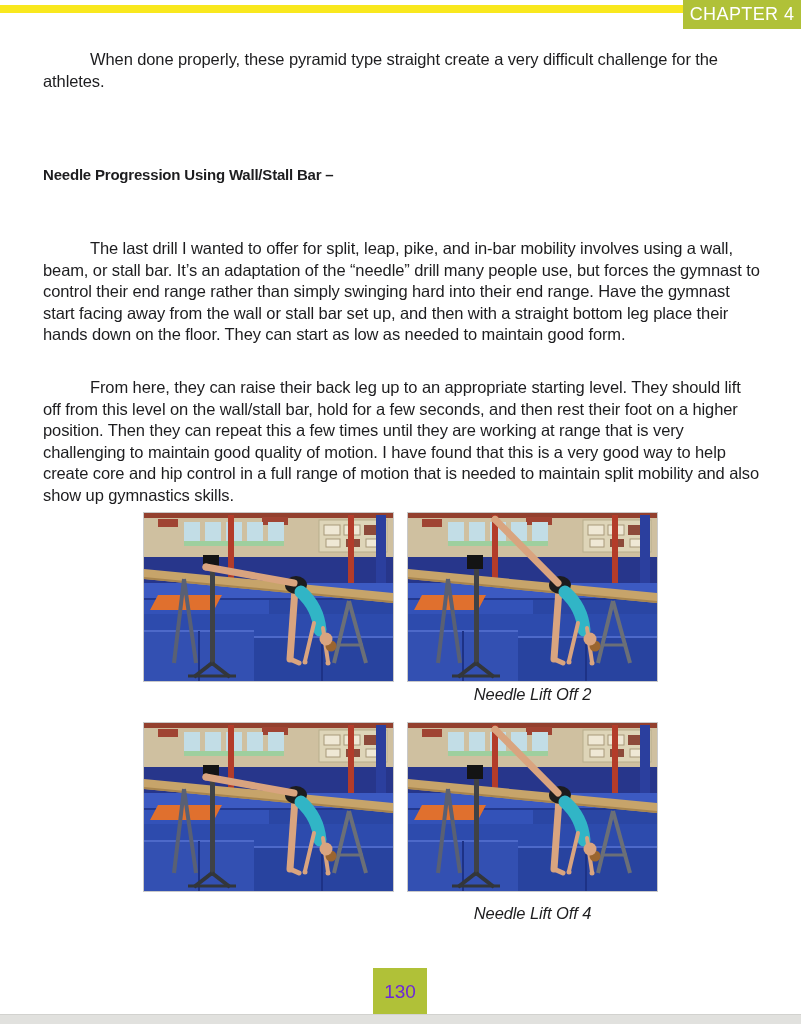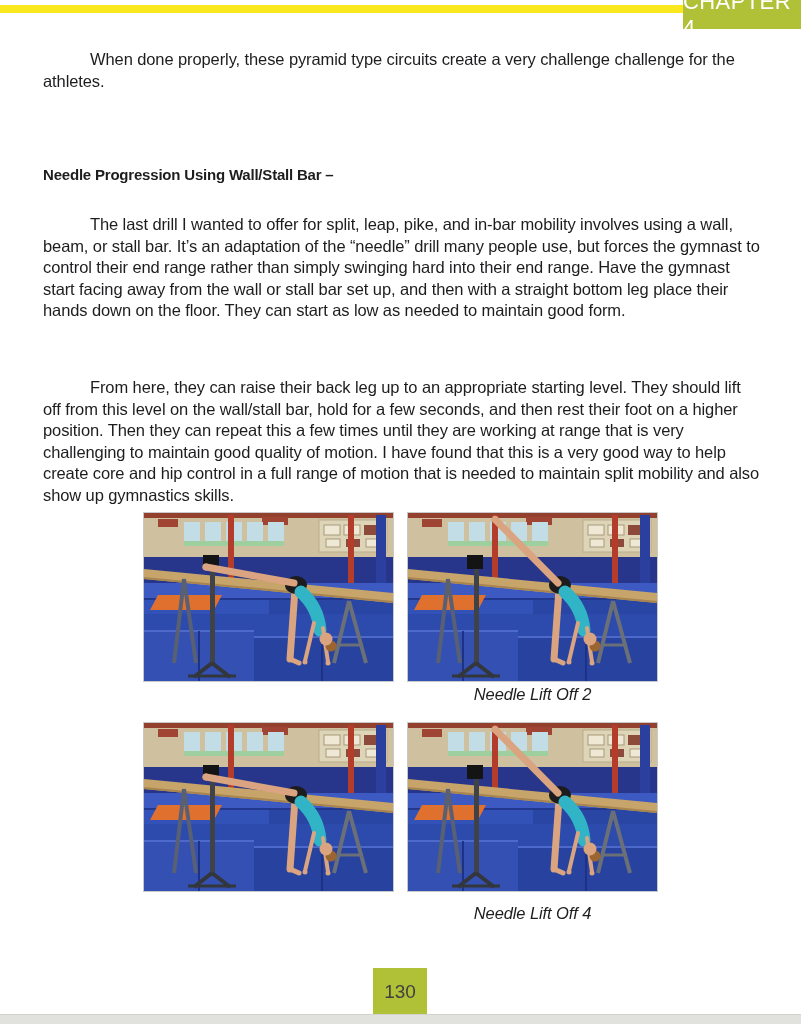--- a/index.html
+++ b/index.html
@@ -6,31 +6,31 @@
   body{
     width:801px;height:1024px;background:#ffffff;position:relative;overflow:hidden;
     font-family:"Liberation Sans","DejaVu Sans",sans-serif;color:#1d1d1f;
   }
   .page{position:absolute;inset:0;}
   
   .yellow-rule{position:absolute;top:5px;left:0;width:801px;height:8px;background:#f9e81e;}
   
   .chapter-banner{
     position:absolute;top:0;right:0;width:118px;height:29px;background:#b0c138;
-    color:#ffffff;font-size:22px;letter-spacing:.4px;display:flex;align-items:center;justify-content:center;
+    color:#ffffff;font-size:18px;letter-spacing:.4px;display:flex;align-items:center;justify-content:center;
   }
   
   .para,.heading,.caption{
     position:absolute;left:43px;width:718px;margin:0;
     font-size:16.5px;line-height:21.5px;letter-spacing:-0.1px;
   }
   .para{text-indent:47px;}
   .p1{top:49px;}
   .heading{top:164px;font-size:15px;font-weight:700;letter-spacing:-0.2px;}
-  .p2{top:214px;}
+  .p2{top:238px;}
   .p3{top:377px;}
   
   .photo{
     position:absolute;width:249px;height:168px;border:1px solid #c9c9c9;background:#2d4bad;
     overflow:hidden;
   }
   .photo svg{display:block;width:249px;height:168px;}
   .ph1{left:143px;top:512px;}
   .ph2{left:407px;top:512px;}
   .ph3{left:143px;top:722px;}
@@ -38,21 +38,21 @@
   .caption{
     width:251px;text-align:center;font-style:italic;font-size:16.5px;text-indent:0;
   }
   .c1{left:143px;top:684px;}
   .c2{left:407px;top:684px;}
   .c3{left:143px;top:903px;}
   .c4{left:407px;top:903px;}
   
   .page-number{
     position:absolute;left:373px;top:968px;width:54px;height:48px;background:#b0c138;
-    color:#404040;font-size:19px;display:flex;align-items:center;justify-content:center;
+    color:#6d28d9;font-size:19px;display:flex;align-items:center;justify-content:center;
   }
   .footer-strip{position:absolute;left:0;top:1014px;width:801px;height:10px;background:#e1e1de;border-top:1px solid #d2d2cf;}
   .defs-holder{position:absolute;width:0;height:0;overflow:hidden;}
 </style>
 </head>
 <body>
 
 <svg class="defs-holder" aria-hidden="true">
   <defs>
     <g id="gym-scene">
@@ -121,21 +121,21 @@
       <circle cx="184" cy="150" r="2.5" fill="#d9a47f"></circle>
     </g>
   </defs>
 </svg>
 
 <div class="page">
 
   <div class="yellow-rule"></div>
   <div class="chapter-banner">CHAPTER 4</div>
 
-  <p class="para p1">When done properly, these pyramid type circuits create a very challenge challenge for the athletes.</p>
+  <p class="para p1">When done properly, these pyramid type straight create a very difficult challenge for the athletes.</p>
 
   <h2 class="heading">Needle Progression Using Wall/Stall Bar –</h2>
 
   <p class="para p2">The last drill I wanted to offer for split, leap, pike, and in-bar mobility involves using a wall, beam, or stall bar. It’s an adaptation of the “needle” drill many people use, but forces the gymnast to control their end range rather than simply swinging hard into their end range. Have the gymnast start facing away from the wall or stall bar set up, and then with a straight bottom leg place their hands down on the floor. They can start as low as needed to maintain good form.</p>
 
   <p class="para p3">From here, they can raise their back leg up to an appropriate starting level. They should lift off from this level on the wall/stall bar, hold for a few seconds, and then rest their foot on a higher position. Then they can repeat this a few times until they are working at range that is very challenging to maintain good quality of motion. I have found that this is a very good way to help create core and hip control in a full range of motion that is needed to maintain split mobility and also show up gymnastics skills.</p>
 
   <figure class="photo ph1" style="margin:0;">
     <svg viewBox="0 0 249 168">
       <use href="#gym-scene"></use>

